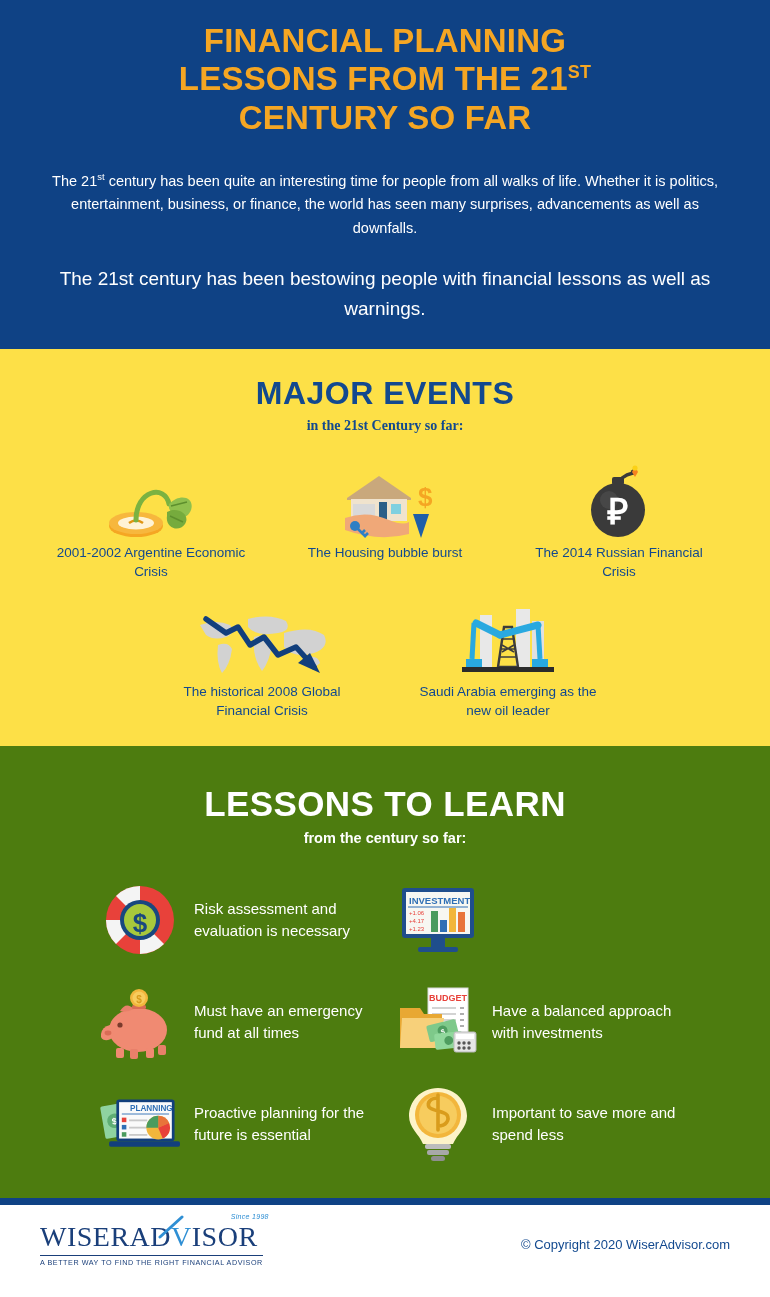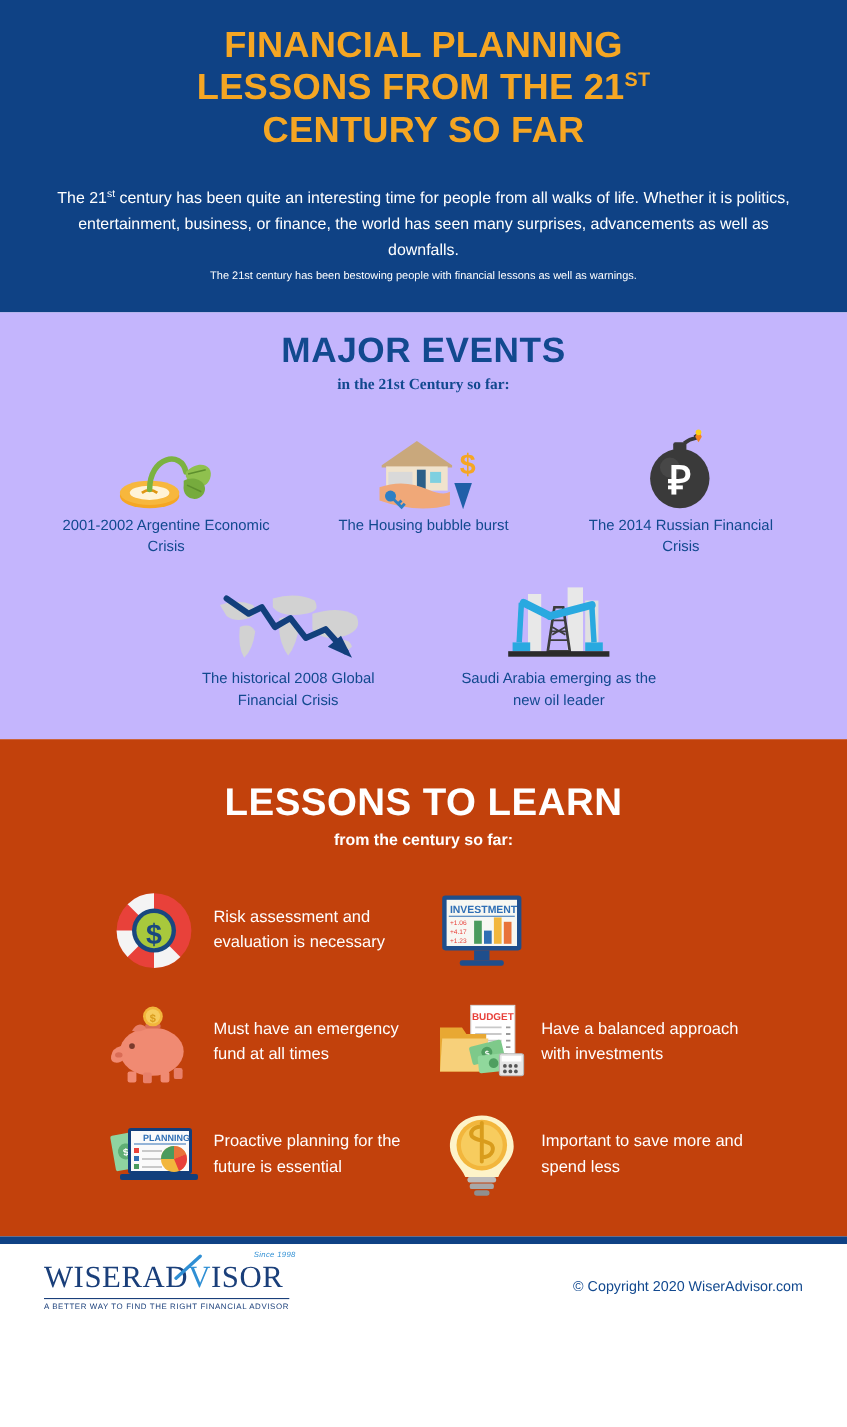--- a/index.html
+++ b/index.html
@@ -30,29 +30,29 @@
   .hero-sub {
     color: #ffffff;
     font-size: 14.5px;
     line-height: 1.62;
     margin-top: 32px;
     padding: 0 12px;
   }
   .hero-sub .sup { font-size: 9.5px; vertical-align: super; }
   .hero-sub2 {
     color: #ffffff;
-    font-size: 10px;
+    font-size: 19px;
     line-height: 1.6;
-    margin-top: 4px;
+    margin-top: 24px;
   }
 
   
   .events {
-    background: #c4b5fd;
-    padding: 16px 30px 26px;
+    background: #fde047;
+    padding: 26px 30px 26px;
     text-align: center;
   }
   .sec-title-blue {
     color: #12498f;
     font-size: 32px;
     font-weight: bold;
     letter-spacing: 0.5px;
   }
   .sec-sub-blue {
     color: #12498f;
@@ -83,21 +83,21 @@
   }
   .event-label {
     color: #12498f;
     font-size: 13.5px;
     line-height: 1.42;
     margin-top: 1px;
   }
 
   
   .lessons {
-    background: #c2410c;
+    background: #4d7c0f;
     padding: 38px 30px 34px;
   }
   .sec-title-white {
     color: #ffffff;
     font-size: 35px;
     font-weight: bold;
     text-align: center;
     letter-spacing: 0.4px;
   }
   .sec-sub-white {

